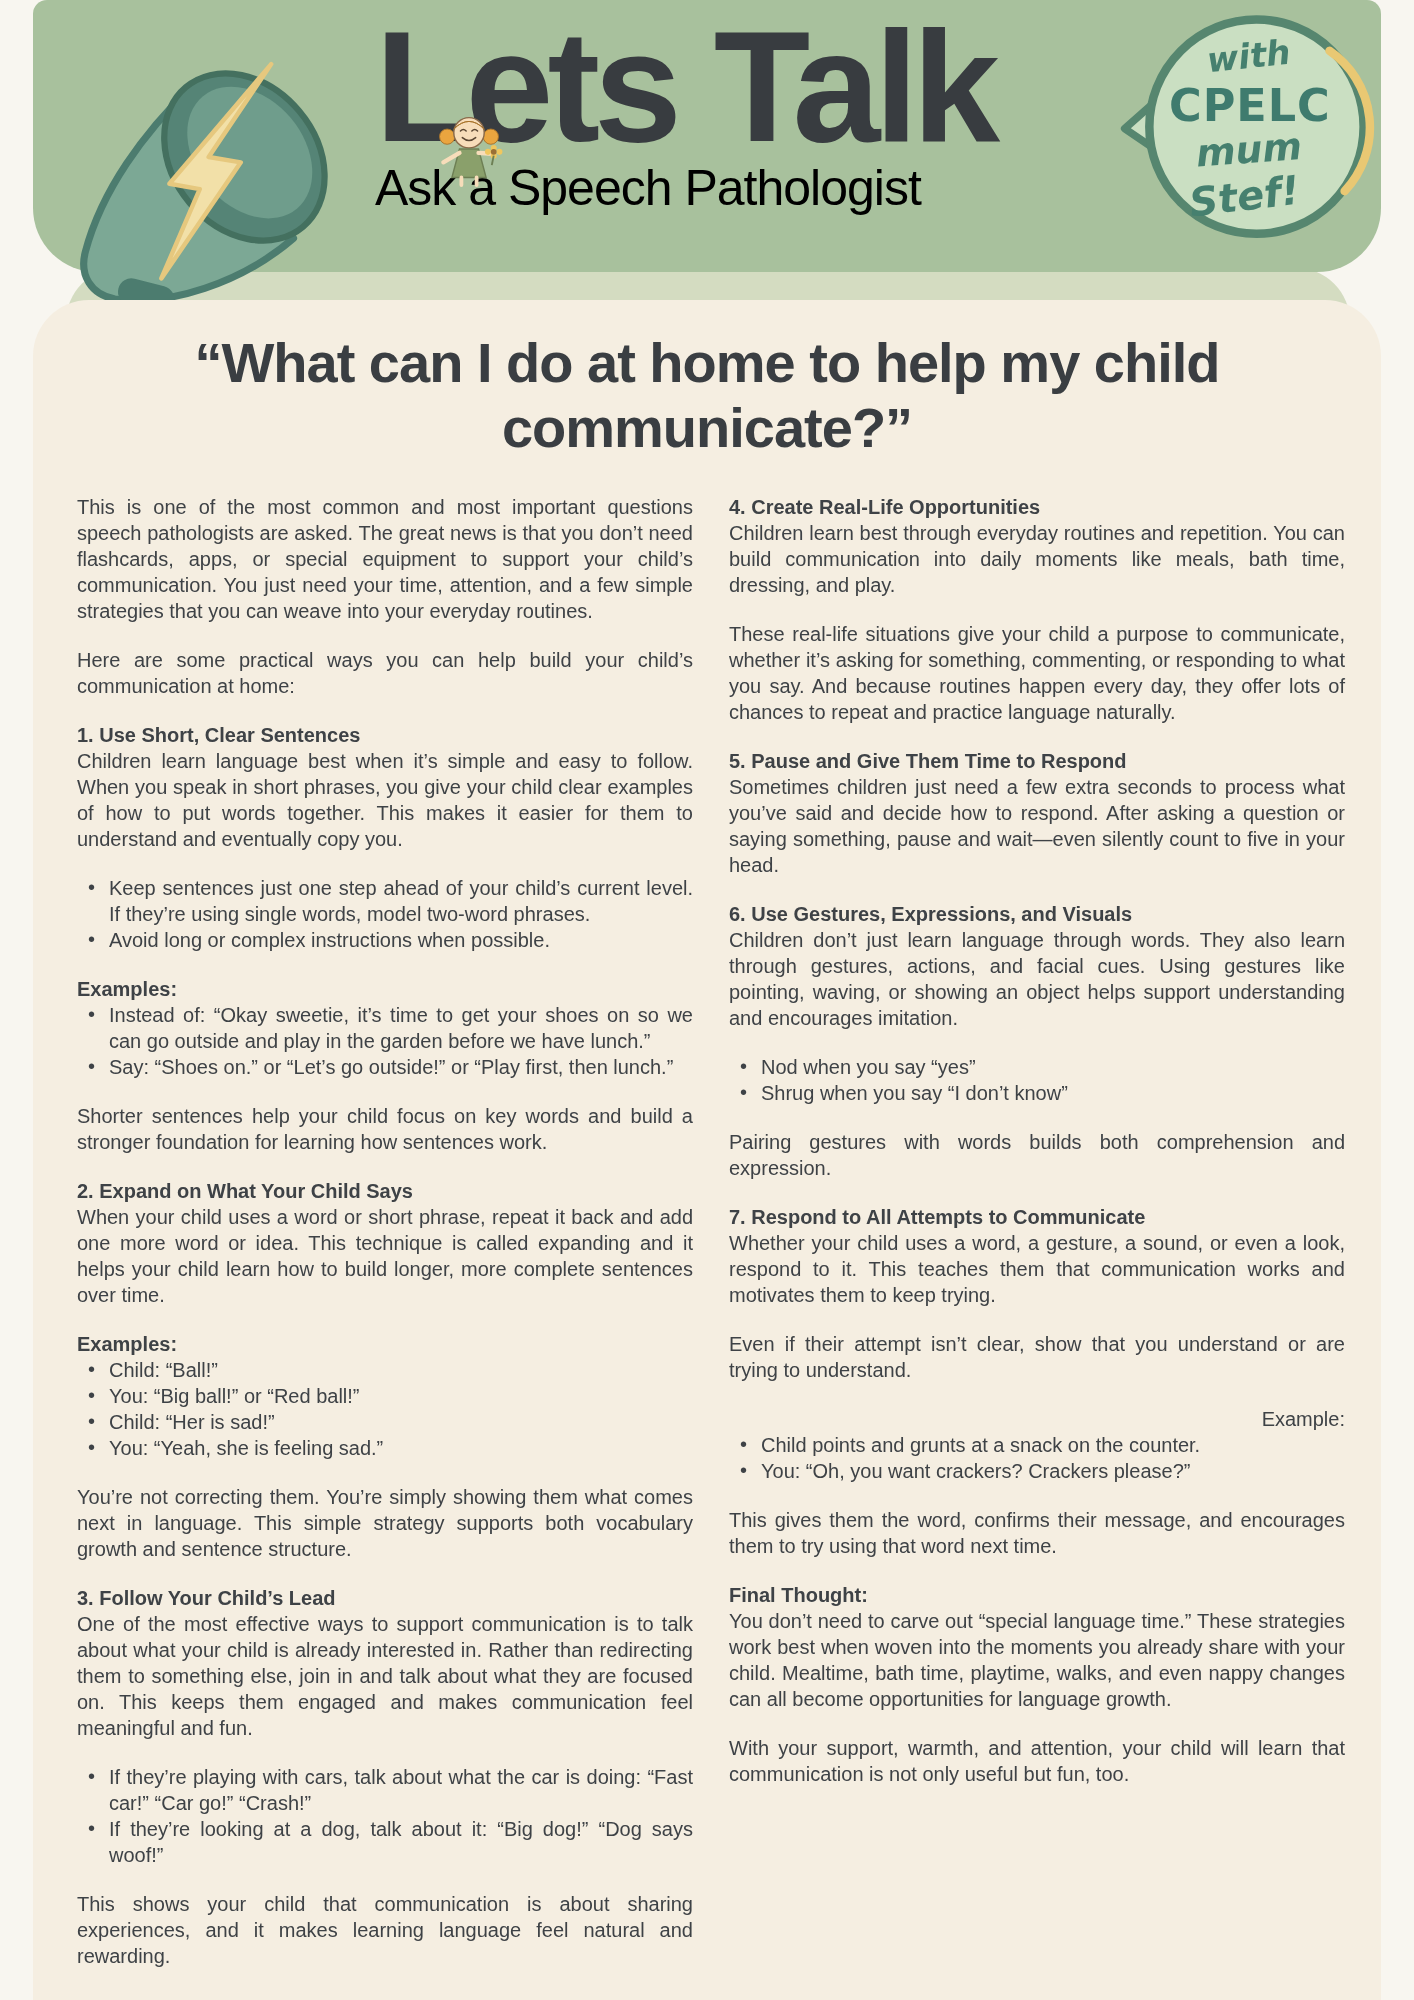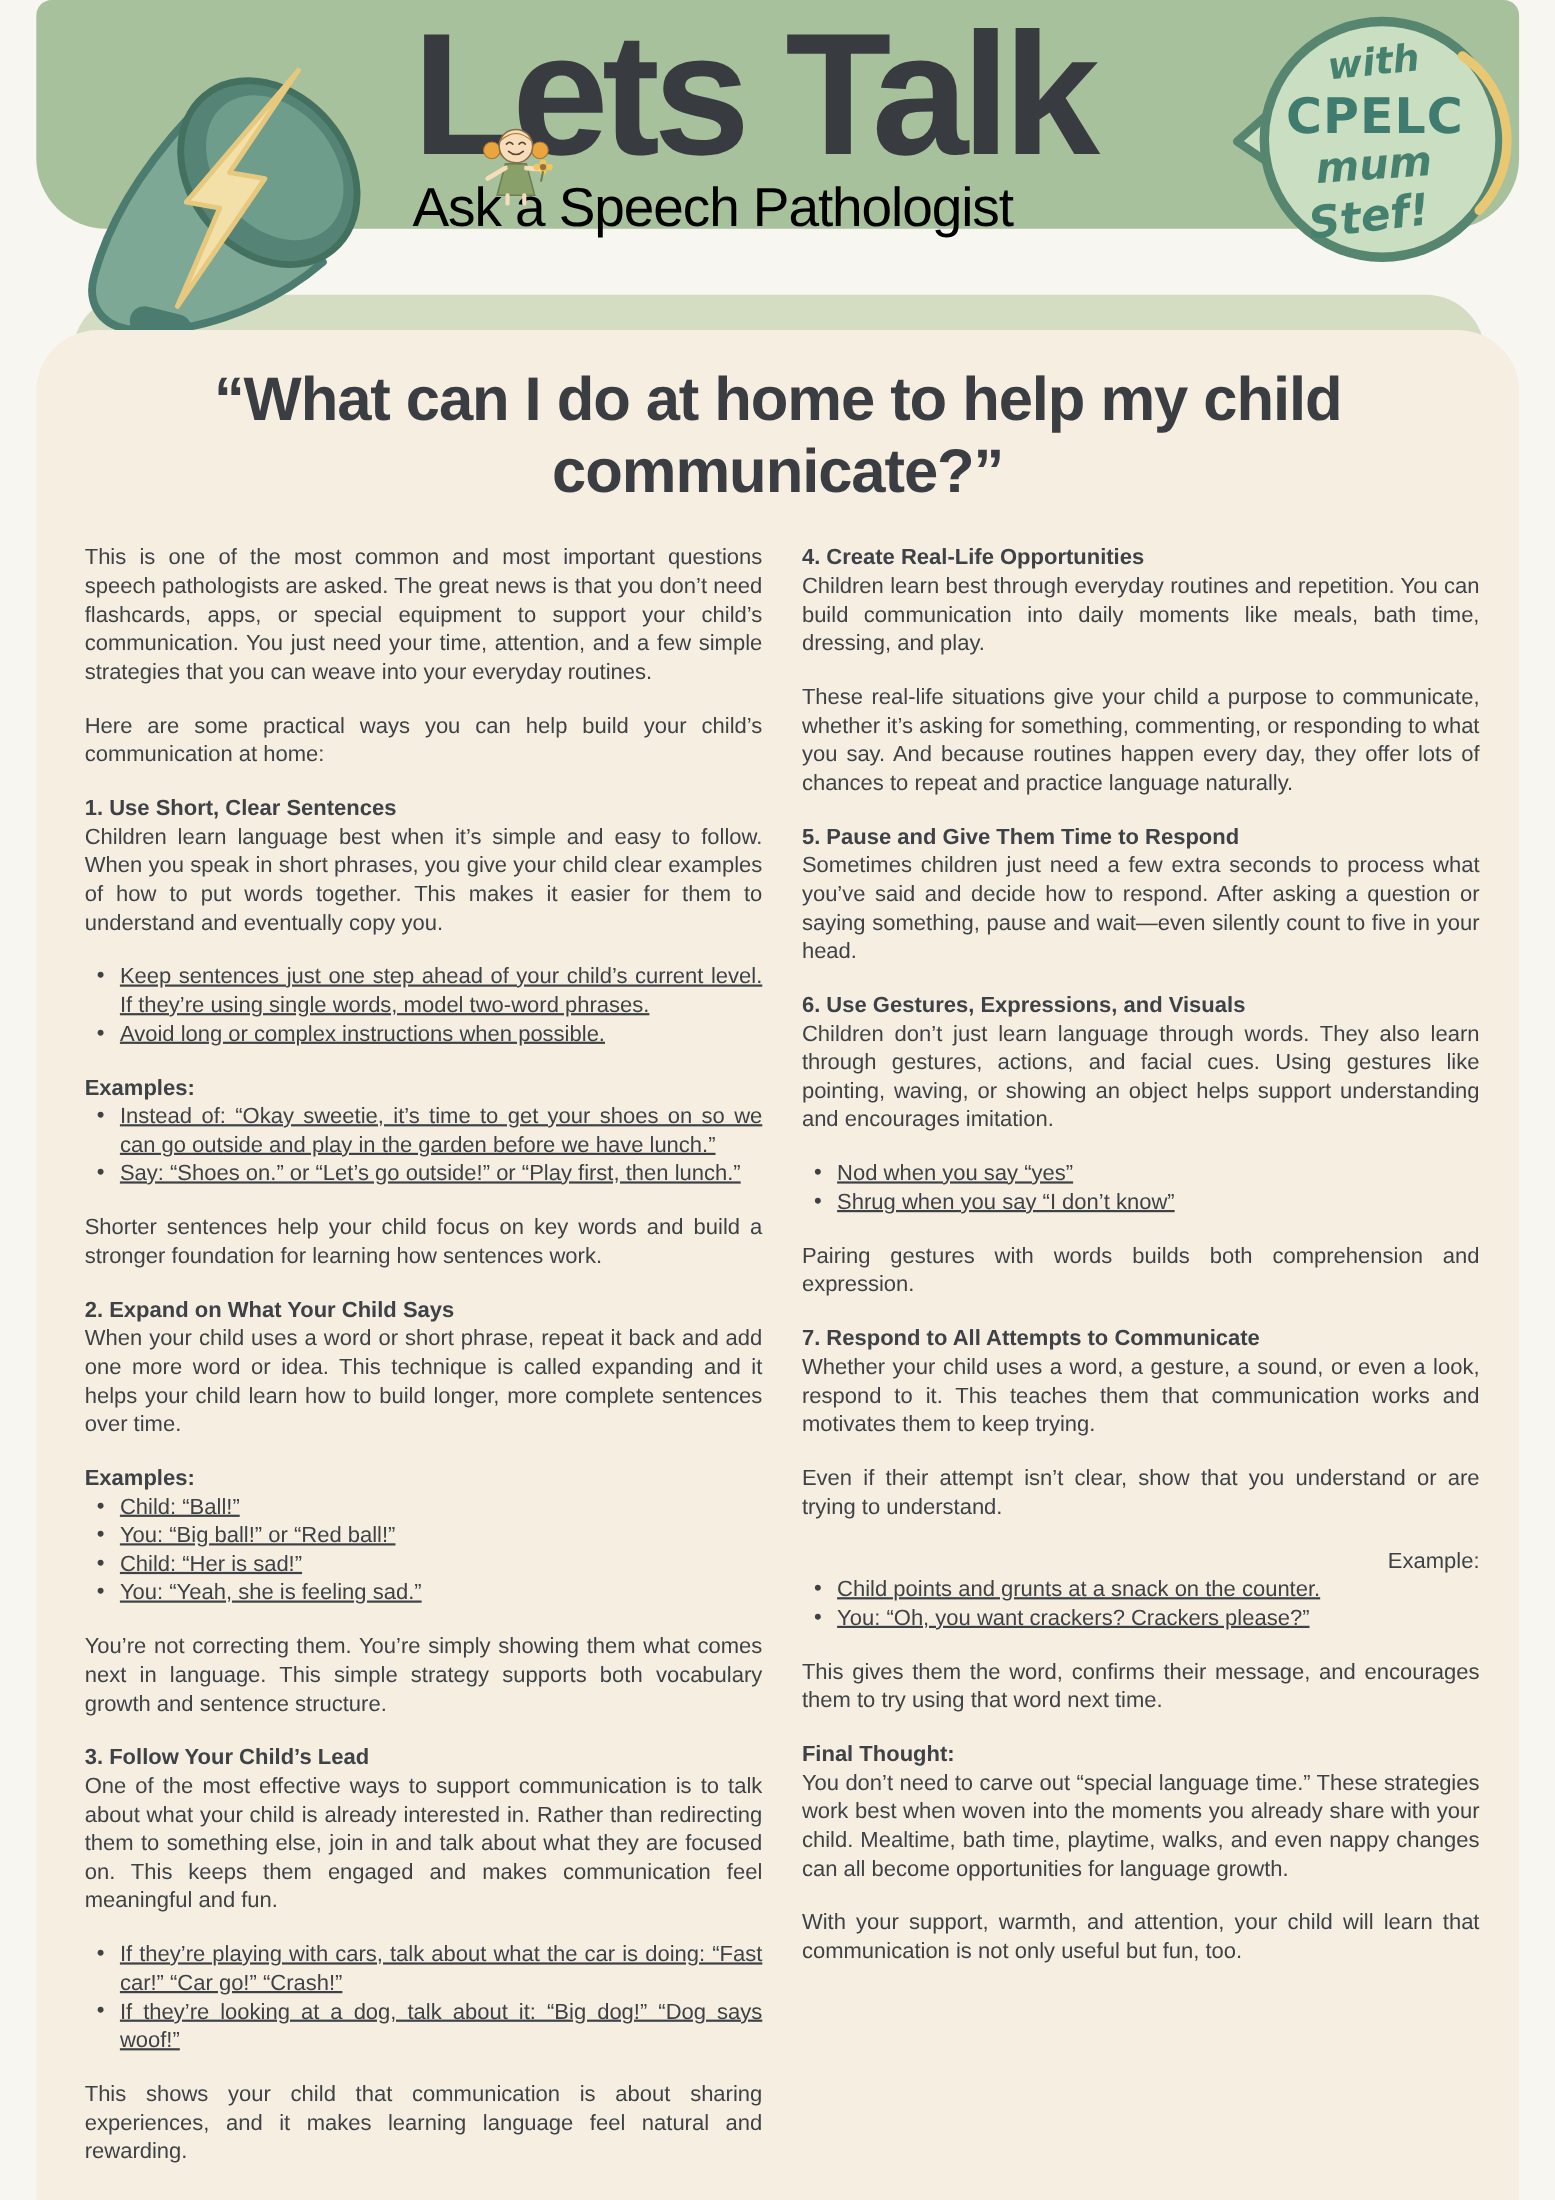--- a/index.html
+++ b/index.html
@@ -3,21 +3,21 @@
 <meta charset="utf-8">
 <style>
   html,body{margin:0;padding:0;}
   body{
     width:1414px;height:2000px;position:relative;overflow:hidden;
     background:var(--bg,#f8f6f0);
     font-family:"Liberation Sans",sans-serif;
     color:var(--text-color,#3e4246);
   }
   .header{
-    position:absolute;left:33px;right:33px;top:0;height:208px;
+    position:absolute;left:33px;right:33px;top:0;height:272px;
     background:var(--header-bg,#a8c19d);
     border-radius:14px 14px 64px 64px;
     z-index:2;
   }
   .band{
     position:absolute;left:66px;right:64px;top:268px;height:110px;
     background:var(--band-bg,#d4dcc1);
     border-radius:54px 54px 0 0;
     z-index:1;
   }
@@ -46,21 +46,21 @@
     color:#3a3e42;
   }
   .cols{
     display:flex;gap:36px;padding:34px 36px 0 44px;
   }
   .col{flex:1;min-width:0;font-size:20px;line-height:26px;}
   .col .p{margin:0 0 23px 0;text-align:justify;}
   .col .h{font-weight:bold;margin:0;text-align:left;}
   .col .label{margin:0;text-align:right;}
   .bullets{margin:0 0 23px 0;padding:0;list-style:none;}
-  .bullets li{position:relative;padding-left:32px;text-align:justify;text-decoration:underline;}
+  .bullets li{position:relative;padding-left:32px;text-align:justify;}
   .bullets li::before{content:"\2022";position:absolute;left:11px;top:-1px;}
 </style>
 </head>
 <body style="--bg: #f8f6f0; --header-bg: #a8c19d; --band-bg: #d4dcc1; --panel-bg: #f5eee1; --text-color: #3e4246; --accent-teal: #4c7f6f; --accent-yellow: #e9c873;">
 
 <div class="band"></div>
 
 <div class="header">
 
   <svg class="megaphone" viewBox="0 0 330 300">

